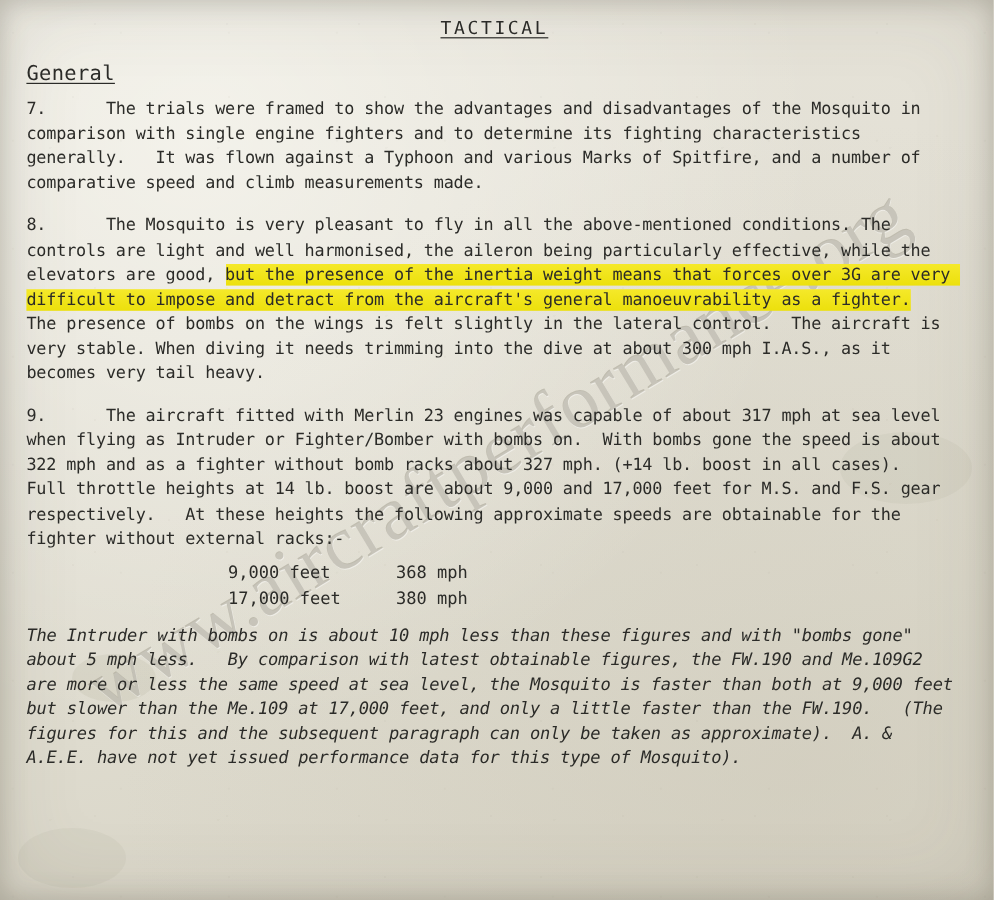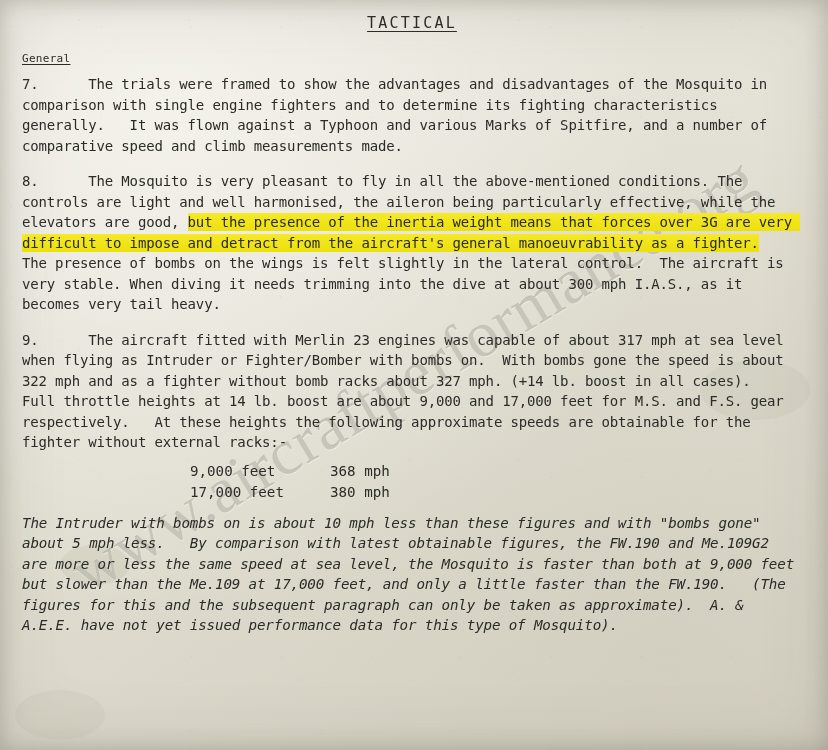--- a/index.html
+++ b/index.html
@@ -60,21 +60,21 @@
     letter-spacing: 2.2px;
     margin: 0 0 20px 0;
     text-decoration: underline;
     text-underline-offset: 3px;
   }
 
   .section {
     margin-bottom: 15px;
   }
   .heading {
-    font-size: 11px;
+    font-size: 17px;
     text-decoration: underline;
     text-underline-offset: 2px;
     margin-bottom: 9px;
     letter-spacing: 0.3px;
   }
   .para {
     font-size: 14px;
     line-height: 20.5px;
     letter-spacing: -0.15px;
     white-space: pre-wrap;

